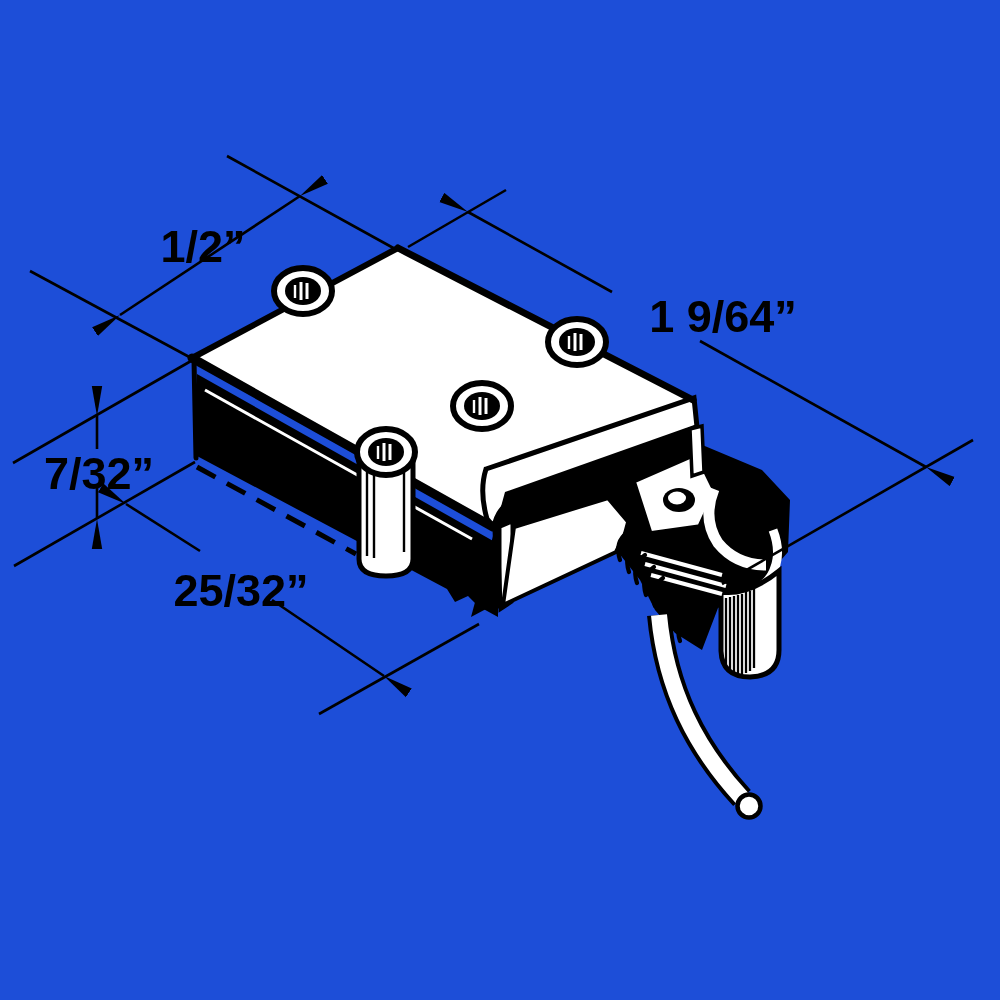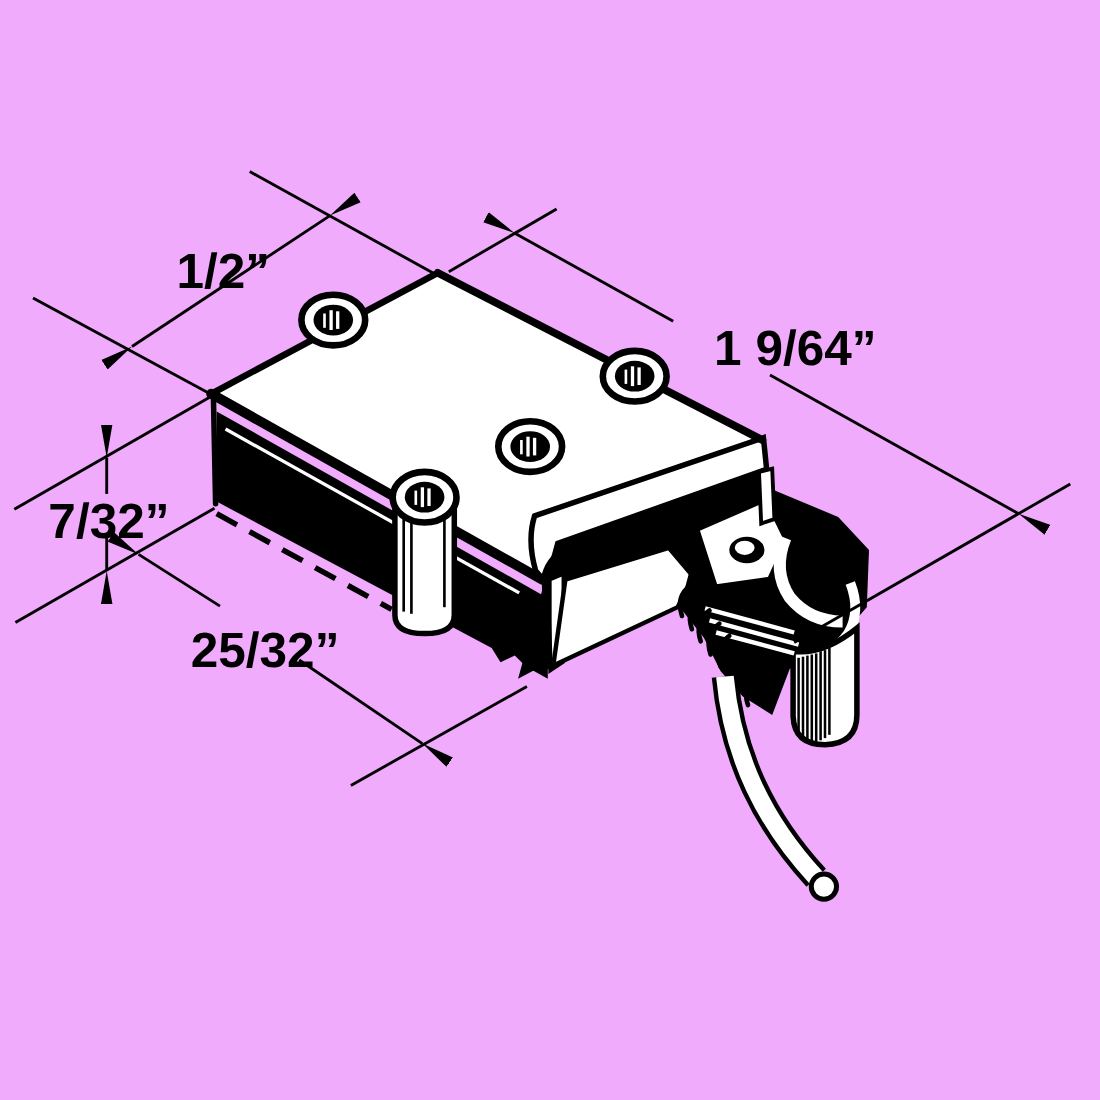--- a/index.html
+++ b/index.html
@@ -1,16 +1,16 @@
 <!DOCTYPE html>
 <html><head>
 <meta charset="utf-8">
 <style>
   html,body{margin:0;padding:0;background:#fff;}
-  .stage{position:relative;width:1000px;height:1000px;background:#f0abfc;overflow:hidden;}
+  .stage{position:relative;width:1000px;height:1000px;background:#1d4ed8;overflow:hidden;}
   svg{display:block;width:1000px;height:1000px;}
   .dim-label{font-family:"Liberation Sans",sans-serif;font-weight:bold;font-size:45px;fill:#000;}
   .thin{stroke:#000;stroke-width:2.6;fill:none;}
   .edge{stroke:#000;fill:none;stroke-linecap:round;}
 </style>
 </head>
 <body>
 
 <div class="stage">
 <svg viewBox="0 0 1000 1000">

